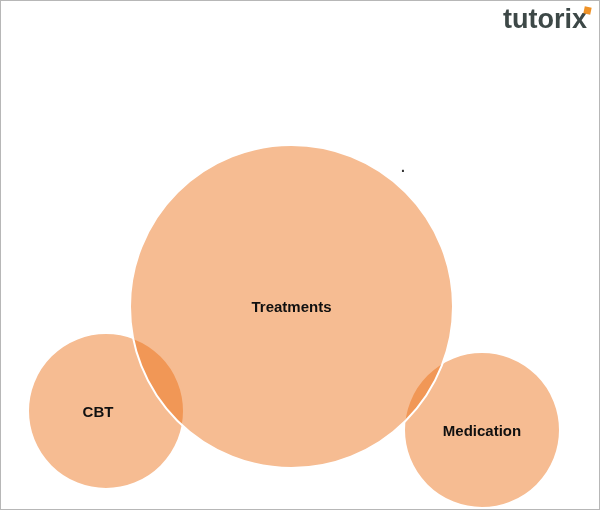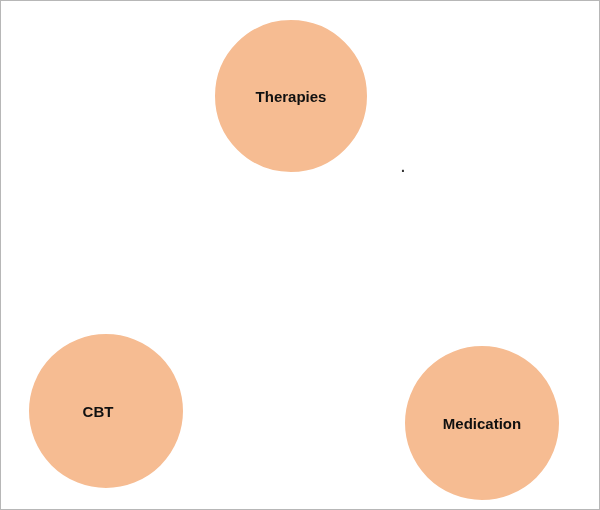--- a/index.html
+++ b/index.html
@@ -46,50 +46,54 @@
     justify-content: center;
   }
   .circle-label {
     font-weight: bold;
     font-size: 15px;
     color: #101010;
     white-space: nowrap;
   }
   .circle-therapies  { left: 212px; top: 17px;  width: 156px; height: 156px; }
   .circle-cbt        { left: 26px;  top: 331px; width: 158px; height: 158px; }
-  .circle-medication { left: 402px; top: 343px; width: 158px; height: 158px; }
+  .circle-medication { left: 402px; top: 350px; width: 158px; height: 158px; }
   .circle-treatments { left: 128px; top: 143px; width: 325px; height: 325px; }
   .circle-cbt .circle-label { margin-right: 16px; }
 
   .stray-dot {
     position: absolute;
     left: 400px;
     top: 158px;
     font-size: 14px;
     font-weight: bold;
     color: #333333;
   }
 </style>
 </head>
 <body>
 
 <div class="page" style="border-color: rgb(183, 183, 183); background: rgb(255, 255, 255);">
 
+  <div class="logo" style="color: rgb(61, 72, 71);">
+    <span class="logo-text">tutorix</span>
+    <span class="logo-accent" style="background: rgb(239, 146, 39);"></span>
+  </div>
 
   <div class="diagram">
 
-    <div class="circle circle-therapies" style="background: rgba(235, 106, 13, 0.45);">
-      <span class="circle-label">Therapies</span>
-    </div>
 
     <div class="circle circle-cbt" style="background: rgba(235, 106, 13, 0.45);">
       <span class="circle-label">CBT</span>
     </div>
 
     <div class="circle circle-medication" style="background: rgba(235, 106, 13, 0.45);">
       <span class="circle-label">Medication</span>
     </div>
 
+    <div class="circle circle-treatments" style="background: rgba(235, 106, 13, 0.45);">
+      <span class="circle-label">Treatments</span>
+    </div>
 
     <span class="stray-dot">.</span>
   </div>
 
 </div>
 
 </body></html>

